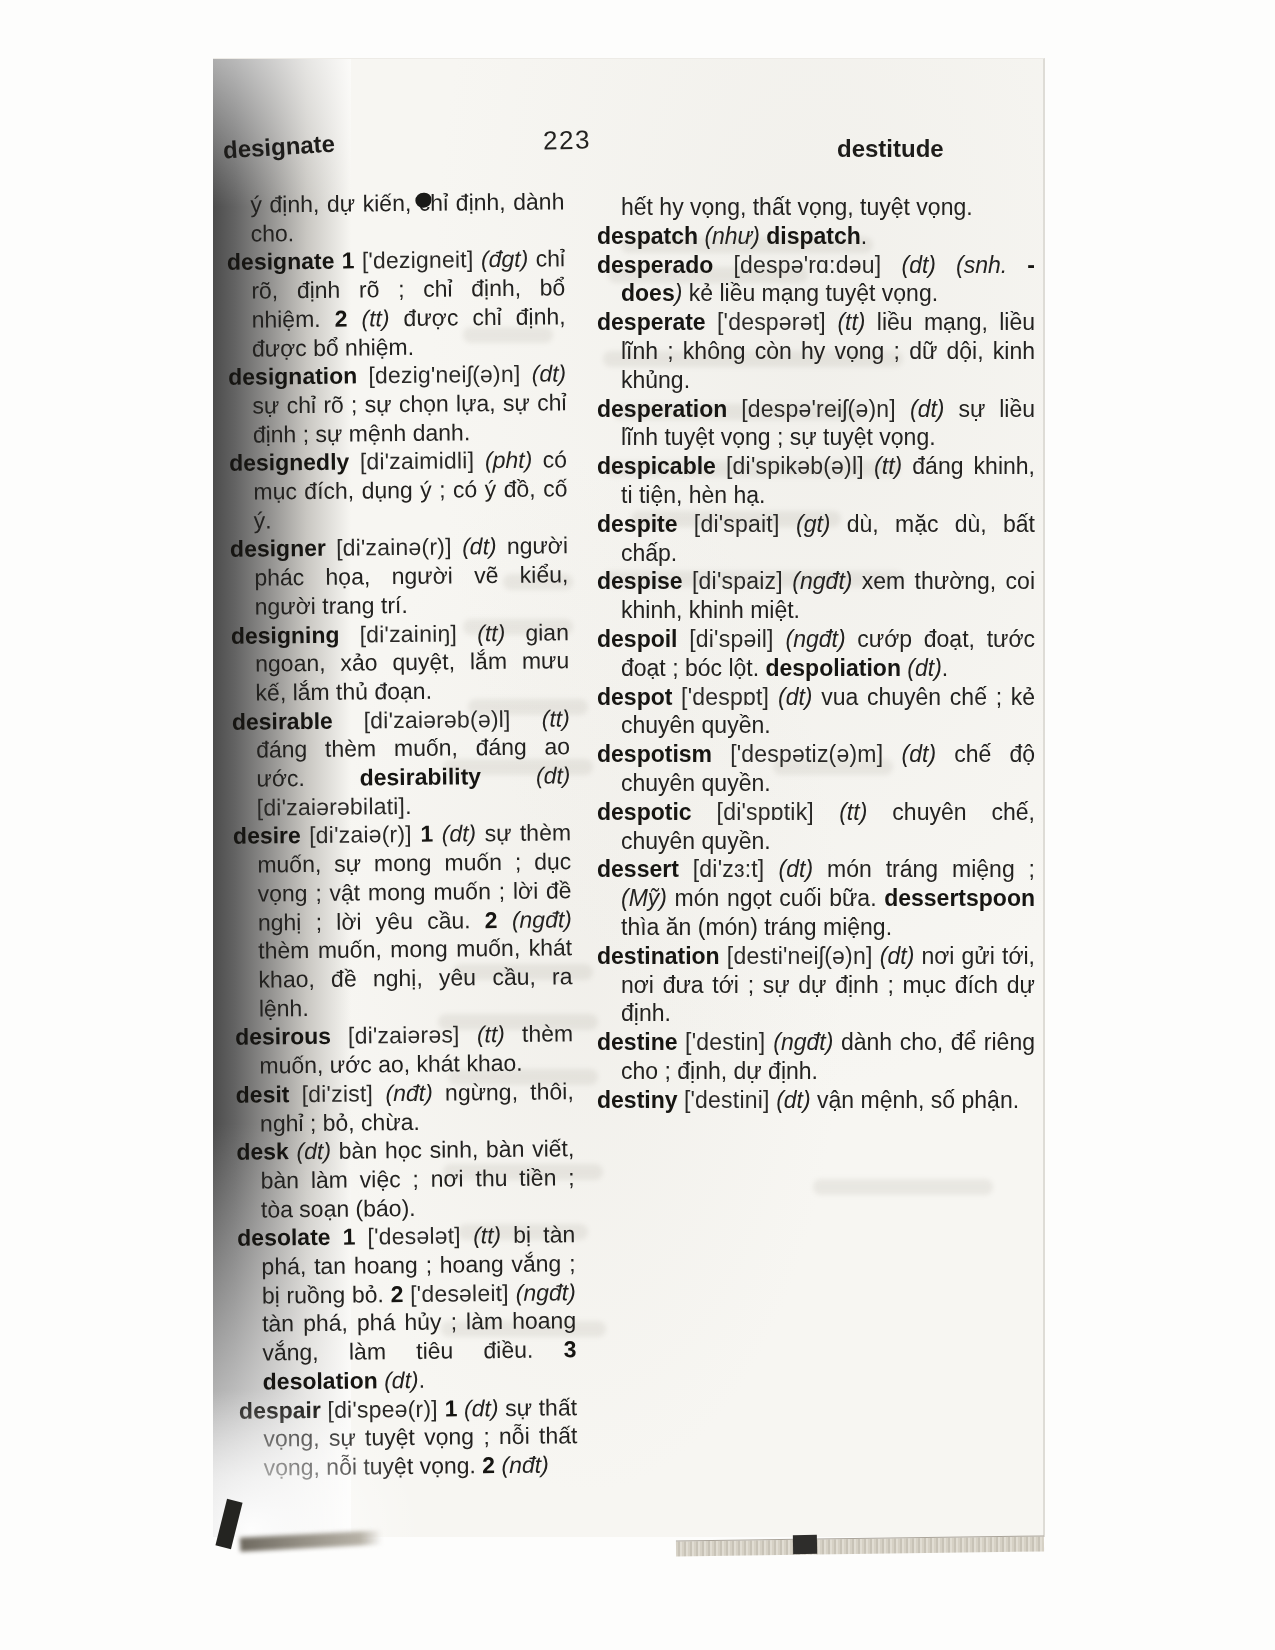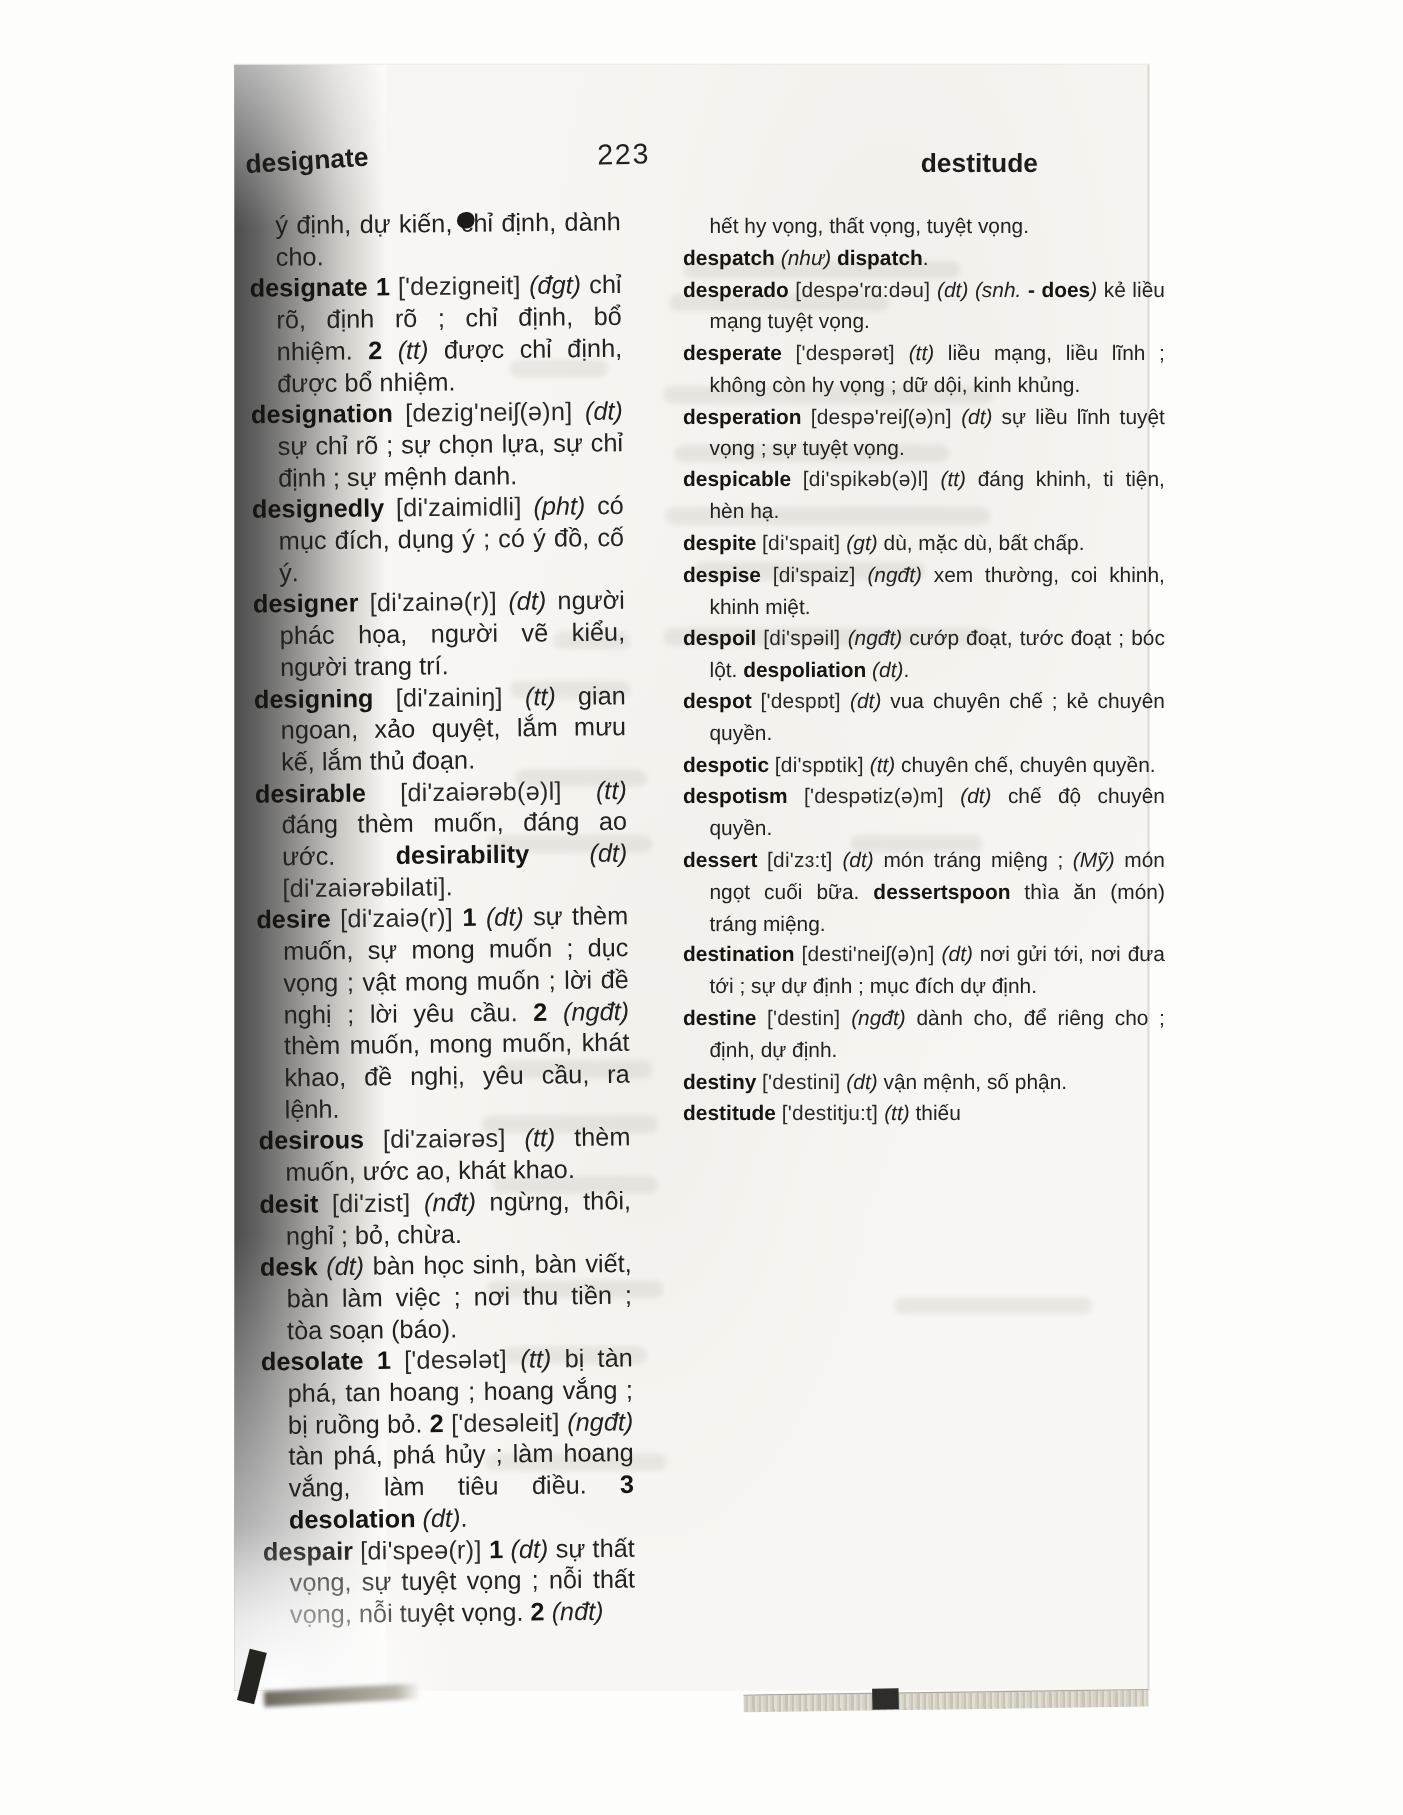--- a/index.html
+++ b/index.html
@@ -21,21 +21,21 @@
   .corner-curl{position:absolute;left:0;bottom:0;width:210px;height:150px;pointer-events:none;
         background:radial-gradient(ellipse at 18% 95%, rgba(255,255,255,0.95), rgba(255,255,255,0) 70%);}
   
   .header{position:absolute;left:0;top:66px;width:100%;height:40px;color:#1d1c1a;}
   .hw-left{position:absolute;left:10px;top:8px;font-weight:bold;font-size:24px;transform:rotate(-3.5deg);}
   .pageno{position:absolute;left:330px;top:0;font-size:26px;letter-spacing:1.5px;transform:rotate(-1.5deg);color:#232220;}
   .hw-right{position:absolute;left:624px;top:10px;font-weight:bold;font-size:24px;}
   
   .col{position:absolute;color:#232220;}
   .col-left{left:20px;top:130px;width:338px;font-size:23px;line-height:28.7px;transform:rotate(-0.6deg);}
-  .col-right{left:408px;top:134px;width:438px;font-size:19px;line-height:28.8px;}
+  .col-right{left:384px;top:134px;width:438px;font-size:23px;line-height:28.8px;}
   .entry{margin:0;padding-left:24px;text-indent:-24px;text-align:justify;}
   .entry.cont{text-indent:0;}
   .r-b{font-weight:bold;color:#161512;}
   .r-i{font-style:italic;}
   .r-p{letter-spacing:0.2px;color:#2a2927;}
   .ink{position:relative;}
   .ink::after{content:'';position:absolute;left:-3px;top:3px;width:16px;height:15px;
               border-radius:55% 45% 50% 50%;background:#1a1a18;}
   
   .ghost{position:absolute;height:16px;border-radius:8px;background:#8d887a;opacity:0.13;filter:blur(2.5px);}
@@ -101,27 +101,26 @@
         <p class="entry cont"><span class="r-n">hết hy vọng, thất vọng, tuyệt vọng.</span></p>
         <p class="entry"><span class="r-b">despatch </span><span class="r-i">(như) </span><span class="r-b">dispatch</span><span class="r-n">.</span></p>
         <p class="entry"><span class="r-b">desperado </span><span class="r-p">[despə'rɑ:dəu] </span><span class="r-i">(dt) (snh. </span><span class="r-b">- does</span><span class="r-i">) </span><span class="r-n">kẻ liều mạng tuyệt vọng.</span></p>
         <p class="entry"><span class="r-b">desperate </span><span class="r-p">['despərət] </span><span class="r-i">(tt) </span><span class="r-n">liều mạng, liều lĩnh ; không còn hy vọng ; dữ dội, kinh khủng.</span></p>
         <p class="entry"><span class="r-b">desperation </span><span class="r-p">[despə'reiʃ(ə)n] </span><span class="r-i">(dt) </span><span class="r-n">sự liều lĩnh tuyệt vọng ; sự tuyệt vọng.</span></p>
         <p class="entry"><span class="r-b">despicable </span><span class="r-p">[di'spikəb(ə)l] </span><span class="r-i">(tt) </span><span class="r-n">đáng khinh, ti tiện, hèn hạ.</span></p>
         <p class="entry"><span class="r-b">despite </span><span class="r-p">[di'spait] </span><span class="r-i">(gt) </span><span class="r-n">dù, mặc dù, bất chấp.</span></p>
         <p class="entry"><span class="r-b">despise </span><span class="r-p">[di'spaiz] </span><span class="r-i">(ngđt) </span><span class="r-n">xem thường, coi khinh, khinh miệt.</span></p>
         <p class="entry"><span class="r-b">despoil </span><span class="r-p">[di'spəil] </span><span class="r-i">(ngđt) </span><span class="r-n">cướp đoạt, tước đoạt ; bóc lột. </span><span class="r-b">despoliation </span><span class="r-i">(dt)</span><span class="r-n">.</span></p>
         <p class="entry"><span class="r-b">despot </span><span class="r-p">['despɒt] </span><span class="r-i">(dt) </span><span class="r-n">vua chuyên chế ; kẻ chuyên quyền.</span></p>
+        <p class="entry"><span class="r-b">despotism </span><span class="r-p">['despətiz(ə)m] </span><span class="r-i">(dt) </span><span class="r-n">chế độ chuyên quyền.</span></p>
         <p class="entry"><span class="r-b">despotic </span><span class="r-p">[di'spɒtik] </span><span class="r-i">(tt) </span><span class="r-n">chuyên chế, chuyên quyền.</span></p>
-        <p class="entry"><span class="r-b">despotism </span><span class="r-p">['despətiz(ə)m] </span><span class="r-i">(dt) </span><span class="r-n">chế độ chuyên quyền.</span></p>
         <p class="entry"><span class="r-b">dessert </span><span class="r-p">[di'zɜ:t] </span><span class="r-i">(dt) </span><span class="r-n">món tráng miệng ; </span><span class="r-i">(Mỹ) </span><span class="r-n">món ngọt cuối bữa. </span><span class="r-b">dessertspoon </span><span class="r-n">thìa ăn (món) tráng miệng.</span></p>
         <p class="entry"><span class="r-b">destination </span><span class="r-p">[desti'neiʃ(ə)n] </span><span class="r-i">(dt) </span><span class="r-n">nơi gửi tới, nơi đưa tới ; sự dự định ; mục đích dự định.</span></p>
         <p class="entry"><span class="r-b">destine </span><span class="r-p">['destin] </span><span class="r-i">(ngđt) </span><span class="r-n">dành cho, để riêng cho ; định, dự định.</span></p>
         <p class="entry"><span class="r-b">destiny </span><span class="r-p">['destini] </span><span class="r-i">(dt) </span><span class="r-n">vận mệnh, số phận.</span></p>
-        <p class="entry"><span class="r-b">destitude </span><span class="r-p">['destitju:t] </span><span class="r-i">(tt) </span><span class="r-n">thiếu</span></p>
       </div>
 
     <div class="corner-curl"></div>
   </div>
 
   <div class="fore-edge"></div>
   <div class="edge-tick"></div>
   <div class="edge-wedge"></div>
   <div class="edge-smear"></div>
 </div>

